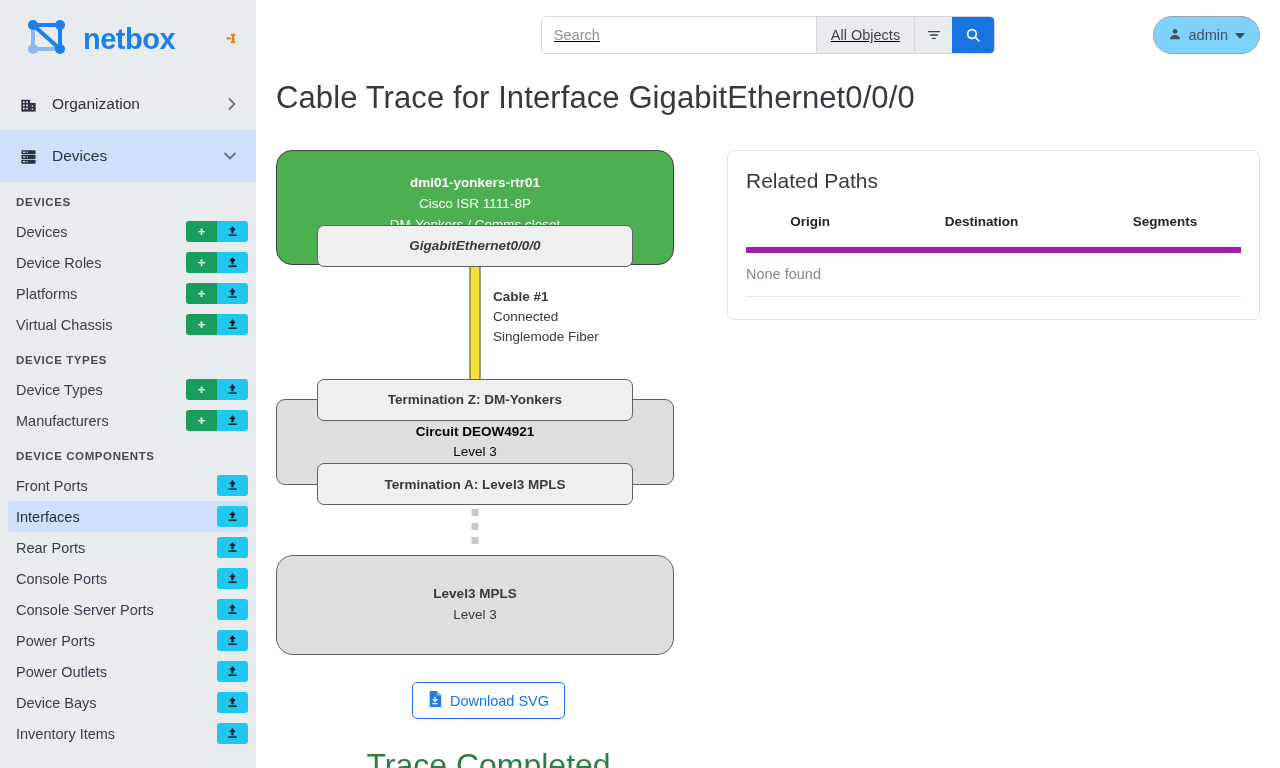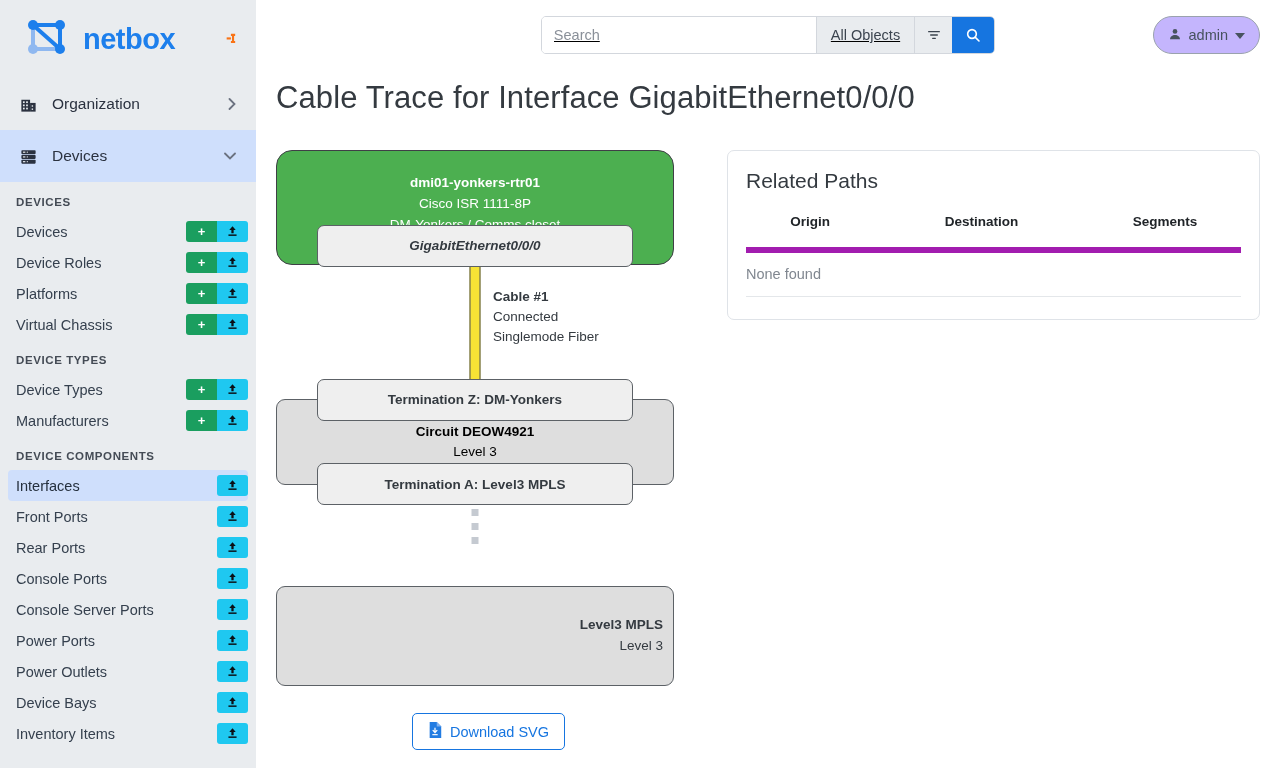--- a/index.html
+++ b/index.html
@@ -102,21 +102,21 @@
     cursor: pointer; color: #3b444f;
   }
   .search-go {
     display: flex; align-items: center; justify-content: center;
     width: 42px; background: #1675e0; cursor: pointer; color: #fff;
   }
   .user-btn {
     display: flex; align-items: center; gap: 7px;
     height: 38px; padding: 0 14px;
     border: 1px solid #9aa2ad; border-radius: 19px;
-    color: #47525f; font-size: 14.5px; cursor: pointer; background: #c4b5fd;
+    color: #47525f; font-size: 14.5px; cursor: pointer; background: #7dd3fc;
     position: absolute; right: 20px; top: 16px;
   }
 
   .page-title {
     font-size: 31px; font-weight: 400; color: #343a40;
     padding: 10px 0 0 20px; letter-spacing: 0.1px;
   }
 
   .content-row { display: flex; padding: 34px 20px 0 20px; gap: 0; }
   .trace-col { width: 425px; position: relative; }
@@ -162,22 +162,22 @@
   .circuit-box .cb-sub { font-size: 13.5px; font-weight: 400; line-height: 1.5; }
 
   .dash-seg { position: relative; height: 50px; }
   .dash-line {
     position: absolute; left: 50%; transform: translateX(-50%);
     top: 4px; bottom: 4px; width: 7px;
     background-image: repeating-linear-gradient(to bottom,#c5cad1 0 7px, transparent 7px 14px);
   }
 
   .provider-box {
-    background: #dedede; border: 1px solid #5c6166; border-radius: 9px;
-    text-align: right; color: #343a40; padding: 28px 10px; margin-top: 31px;
+    background: #dedede; border: 1px solid #5c6166; border-radius: 17px;
+    text-align: center; color: #343a40; padding: 28px 10px;
   }
   .provider-box .pb-title { font-size: 13.5px; font-weight: 700; line-height: 1.55; }
   .provider-box .pb-sub { font-size: 13.5px; font-weight: 400; line-height: 1.55; }
 
   .dl-wrap { display: flex; justify-content: center; margin-top: 27px; }
   .dl-btn {
     display: flex; align-items: center; gap: 8px;
     border: 1px solid #1675e0; color: #1675e0; background: #fff;
     border-radius: 5px; padding: 8px 15px; font-size: 14.5px; cursor: pointer;
     font-family: "Liberation Sans", sans-serif;
@@ -357,33 +357,33 @@
           <span class="mini-btn mini-add">+</span>
           <span class="mini-btn mini-imp">
             <svg width="13" height="13" viewBox="0 0 16 16" fill="#0b1016">
               <path d="M8 1.5 L12 6 H9.4 V10 H6.6 V6 H4 Z"></path>
               <rect x="3" y="11.6" width="10" height="1.8"></rect>
             </svg>
           </span>
         </span>
       </div>
       <div class="sec-header">DEVICE COMPONENTS</div>
+      <div class="nav-item">
+        <span class="ni-label">Front Ports</span>
+        <span class="btn-pair">
+          <span class="mini-btn mini-imp solo">
+            <svg width="13" height="13" viewBox="0 0 16 16" fill="#0b1016">
+              <path d="M8 1.5 L12 6 H9.4 V10 H6.6 V6 H4 Z"></path>
+              <rect x="3" y="11.6" width="10" height="1.8"></rect>
+            </svg>
+          </span>
+        </span>
+      </div>
       <div class="nav-item selected">
         <span class="ni-label">Interfaces</span>
-        <span class="btn-pair">
-          <span class="mini-btn mini-imp solo">
-            <svg width="13" height="13" viewBox="0 0 16 16" fill="#0b1016">
-              <path d="M8 1.5 L12 6 H9.4 V10 H6.6 V6 H4 Z"></path>
-              <rect x="3" y="11.6" width="10" height="1.8"></rect>
-            </svg>
-          </span>
-        </span>
-      </div>
-      <div class="nav-item">
-        <span class="ni-label">Front Ports</span>
         <span class="btn-pair">
           <span class="mini-btn mini-imp solo">
             <svg width="13" height="13" viewBox="0 0 16 16" fill="#0b1016">
               <path d="M8 1.5 L12 6 H9.4 V10 H6.6 V6 H4 Z"></path>
               <rect x="3" y="11.6" width="10" height="1.8"></rect>
             </svg>
           </span>
         </span>
       </div>
       <div class="nav-item">

